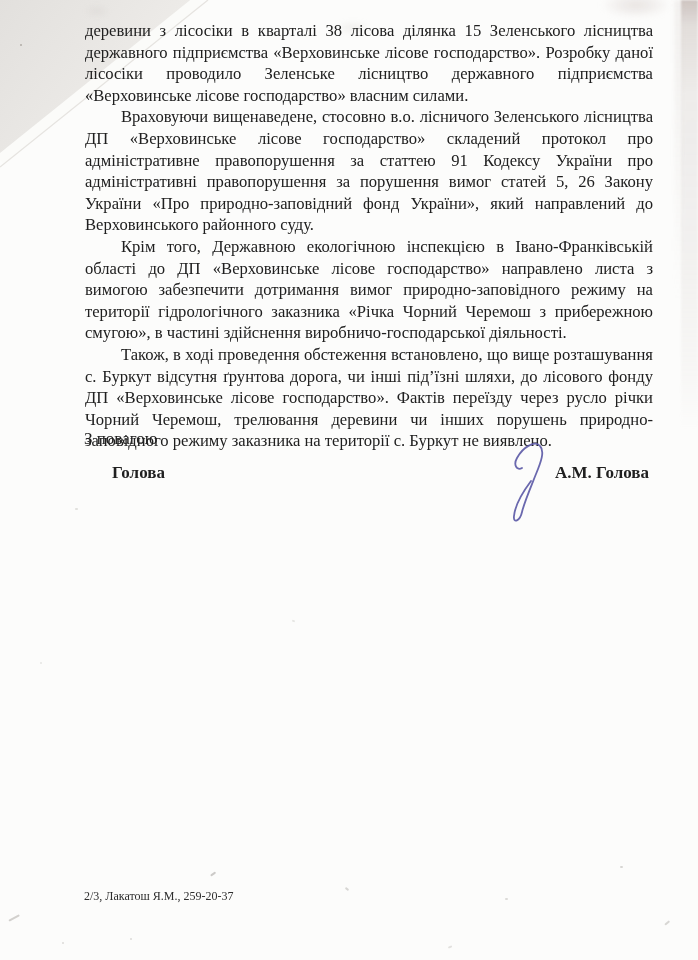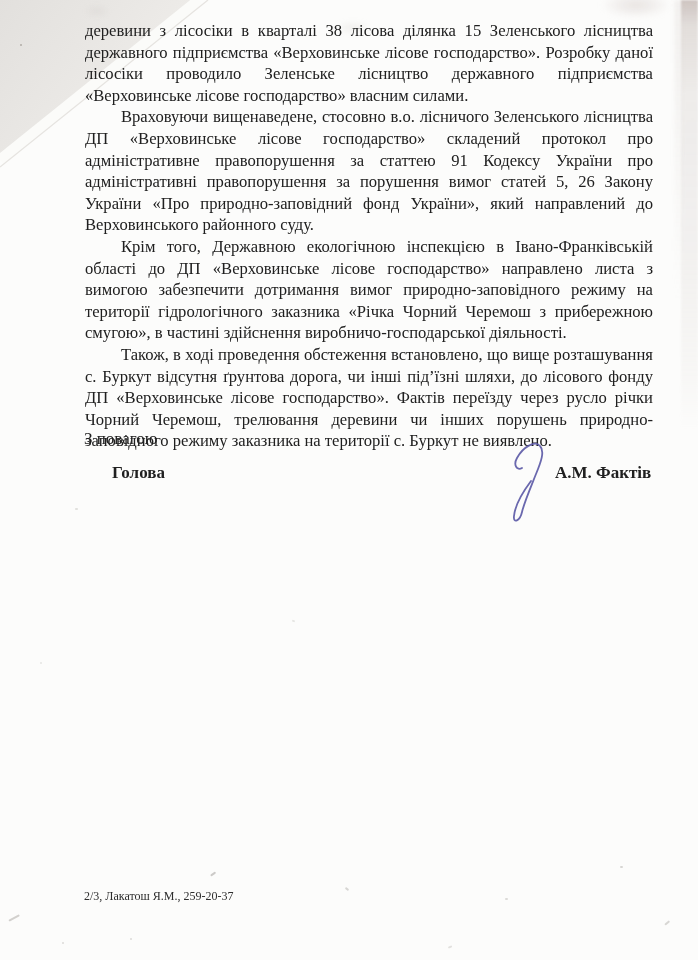--- a/index.html
+++ b/index.html
@@ -175,15 +175,15 @@
   <p>Також, в ході проведення обстеження встановлено, що вище розташування с. Буркут відсутня ґрунтова дорога, чи інші під’їзні шляхи, до лісового фонду ДП «Верховинське лісове господарство». Фактів переїзду через русло річки Чорний Черемош, трелювання деревини чи інших порушень природно-заповідного режиму заказника на території с. Буркут не виявлено.</p>
 </main>
 
 <div class="closing">З повагою</div>
 <div class="signer-title">Голова</div>
 
 <svg class="signature" viewBox="0 0 44 88" width="44" height="88" aria-hidden="true">
   <path d="M14,27 C9,30 5,24 9,17 C15,6 27,-1 32,5 C37,10 33,21 28,33 C22,48 16,62 14,71 C12,80 5,83 6,75 C7,65 14,52 23,40"></path>
 </svg>
 
-<div class="signer-name">А.М. Фактів</div>
+<div class="signer-name">А.М. Голова</div>
 
 <div class="footer-note">2/3, Лакатош Я.М., 259-20-37</div>
 
 </body></html>

